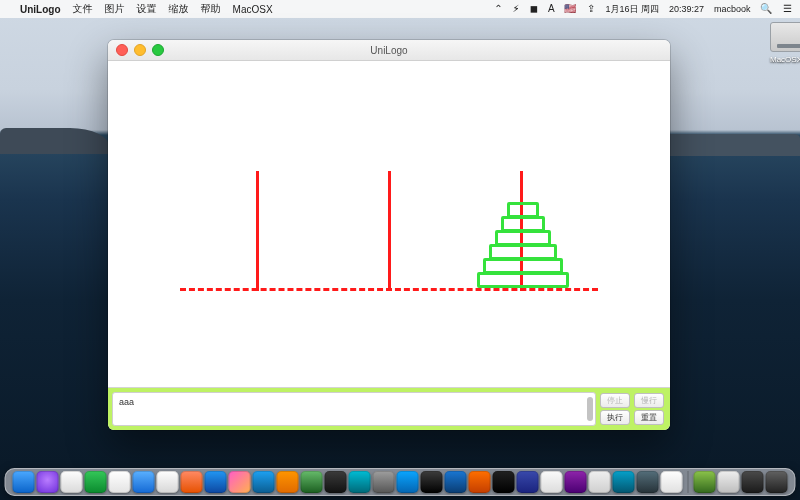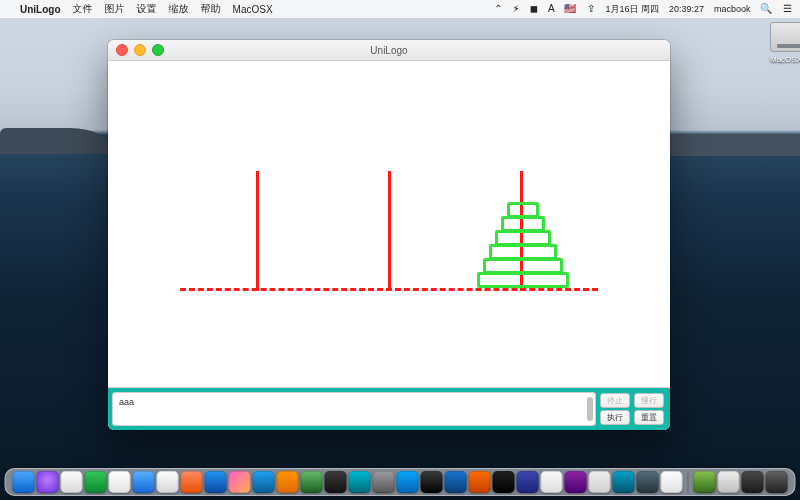--- a/index.html
+++ b/index.html
@@ -48,21 +48,21 @@
   .pole.p3{left:412px;}
   .disc{position:absolute;border:3px solid #35e23c;border-radius:2px;background:transparent;}
   
   .d6{left:369px;bottom:99px;width:86px;height:10px;}
   .d5{left:375px;bottom:113px;width:74px;height:10px;}
   .d4{left:381px;bottom:127px;width:62px;height:10px;}
   .d3{left:387px;bottom:141px;width:50px;height:10px;}
   .d2{left:393px;bottom:155px;width:38px;height:10px;}
   .d1{left:399px;bottom:169px;width:26px;height:10px;}
   
-  #cmdbar{height:42px;border-top:1px solid #d4d4d4;background:#14b8a6;display:flex;align-items:stretch;}
+  #cmdbar{height:42px;border-top:1px solid #d4d4d4;background:#bef264;display:flex;align-items:stretch;}
   #cmd{flex:1;margin:4px;background:#fff;border:1px solid #cfcfcf;border-radius:3px;
     font-size:9px;color:#333;padding:4px 6px;position:relative;}
   #cmd .scroll{position:absolute;right:2px;top:4px;bottom:4px;width:6px;background:#c3c3c3;border-radius:3px;}
   #btns{display:flex;flex-direction:column;justify-content:center;gap:2px;padding:3px 6px 3px 0;}
   #btns .row{display:flex;gap:4px;}
   #btns button{font-size:8px;padding:1px 6px;border:1px solid #bfbfbf;background:linear-gradient(#fefefe,#ececec);border-radius:3px;color:#333;}
   #btns button:disabled{color:#b5b5b5;}
   
   #dock{position:absolute;left:50%;bottom:4px;transform:translateX(-50%);
     display:flex;align-items:flex-end;gap:2px;padding:3px 8px;

